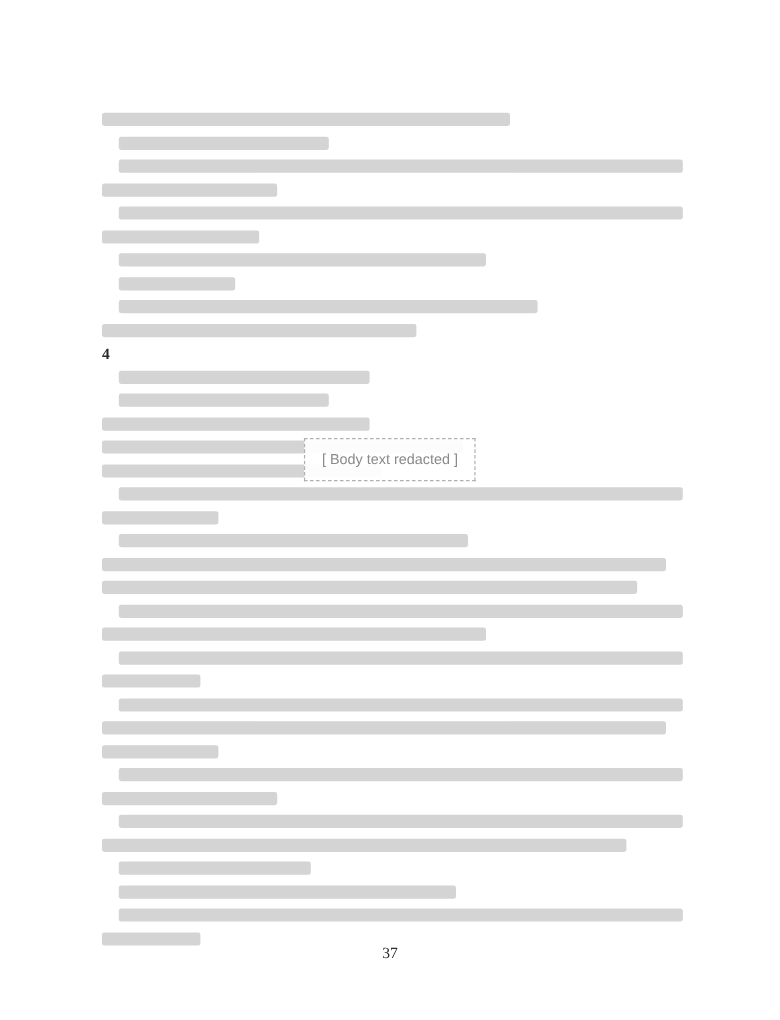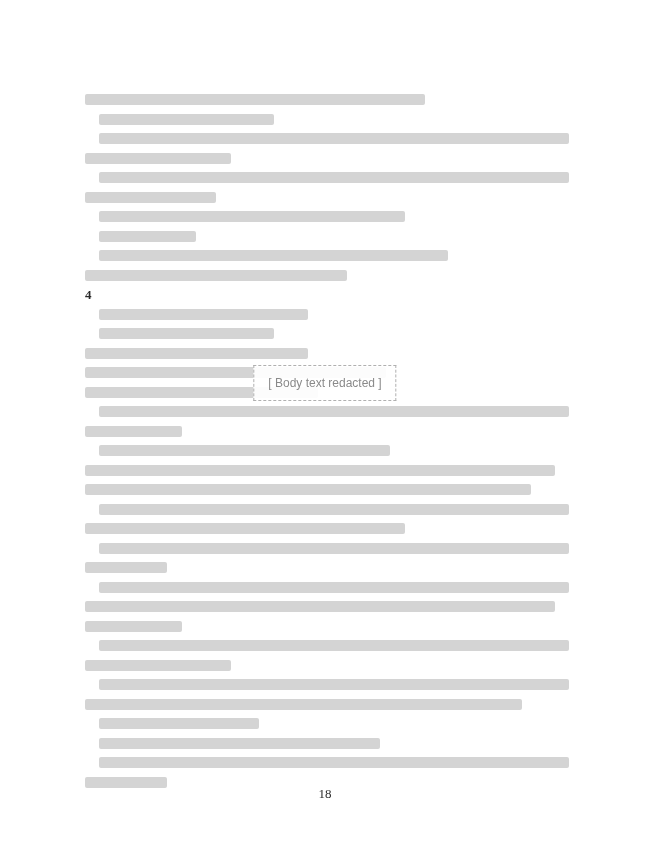--- a/index.html
+++ b/index.html
@@ -179,15 +179,15 @@
       </div>
       <div class="line">
         <div class="bar" style="width: 17%;"></div>
       </div>
     </div>
 
   <div class="redaction-notice">
     <div>[ Body text redacted ]</div>
   </div>
 
-  <div class="page-number">18</div>
+  <div class="page-number">37</div>
 
 </div>
 
 </body></html>

